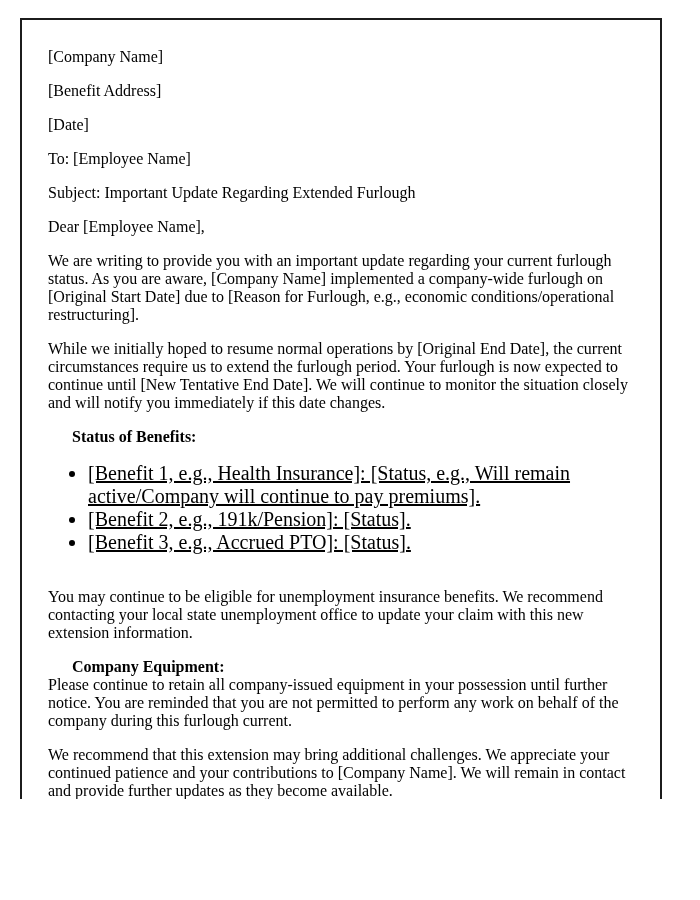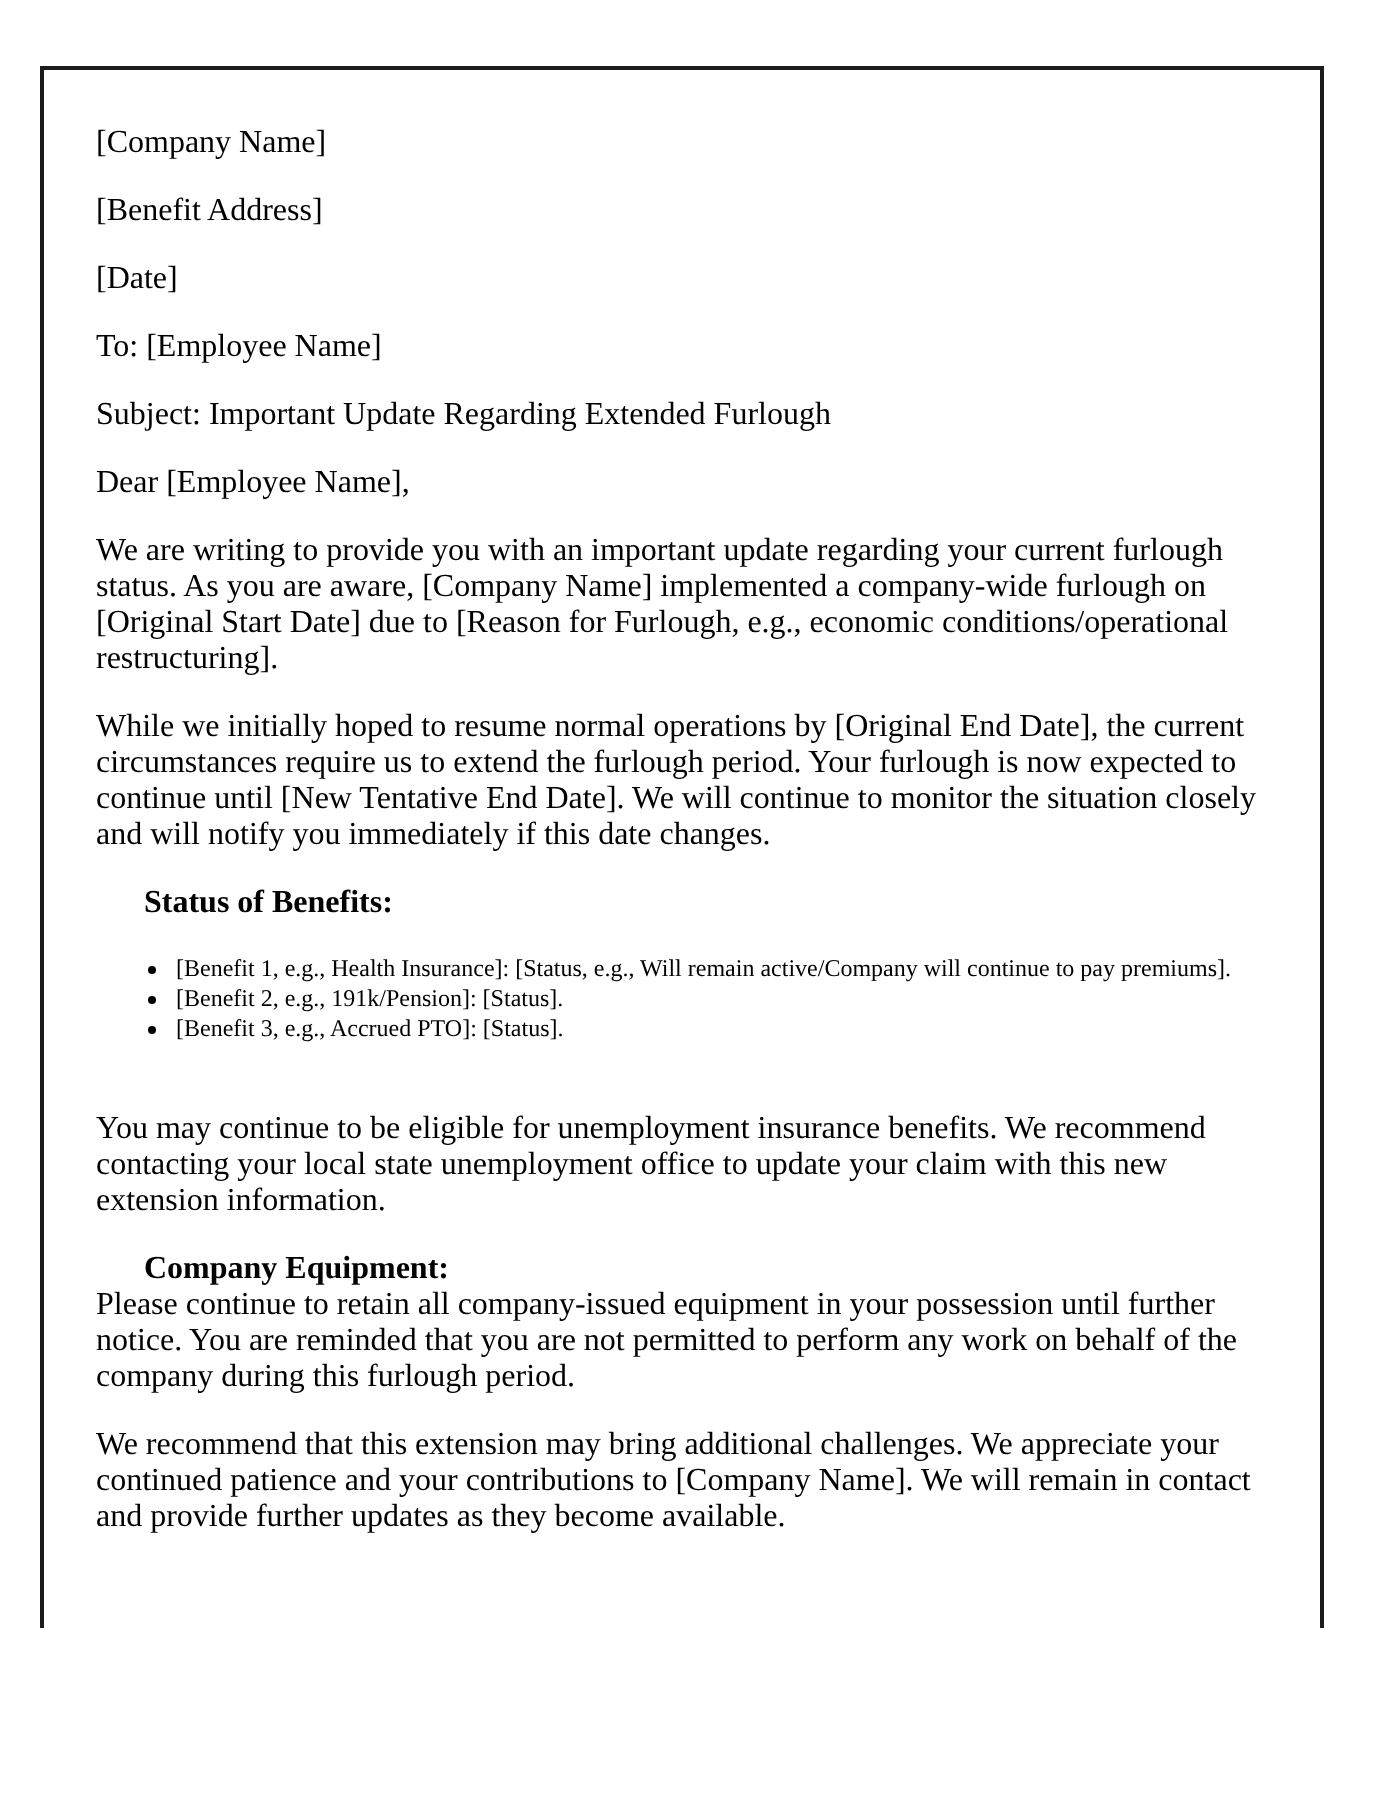--- a/index.html
+++ b/index.html
@@ -10,39 +10,40 @@
   body {
     width: 700px;
     height: 900px;
     position: relative;
     font-family: "Liberation Serif", "DejaVu Serif", serif;
     color: #000000;
   }
   .letter-box {
     position: absolute;
     left: 20px;
-    top: 33px;
+    top: 18px;
     width: 642px;
     height: 781px;
     box-sizing: border-box;
     border: 2px solid #1c1c1c;
     border-bottom: none;
     padding: 12px 26px 0 26px;
     overflow: hidden;
     background: #ffffff;
   }
   .letter-box p {
     font-size: 16px;
     line-height: normal;
     margin: 16px 0;
   }
   .letter-box ul {
-    font-size: 12px;
+    font-size: 20px;
     margin: 16px 0;
     padding-left: 40px;
+    text-decoration: underline;
   }
   .letter-box li {
     margin: 0;
   }
   .section-heading {
     font-weight: bold;
     margin-left: 24px;
   }
 </style>
 </head>
@@ -76,18 +77,18 @@
     <li>[Benefit 3, e.g., Accrued PTO]: [Status].</li>
   </ul>
 
   <p>
     <br>
     <span>You may continue to be eligible for unemployment insurance benefits. We recommend contacting your local state unemployment office to update your claim with this new extension information.</span>
   </p>
 
   <p>
     <strong class="section-heading">Company Equipment:</strong><br>
-    <span>Please continue to retain all company-issued equipment in your possession until further notice. You are reminded that you are not permitted to perform any work on behalf of the company during this furlough period.</span>
+    <span>Please continue to retain all company-issued equipment in your possession until further notice. You are reminded that you are not permitted to perform any work on behalf of the company during this furlough current.</span>
   </p>
 
   <p>We recommend that this extension may bring additional challenges. We appreciate your continued patience and your contributions to [Company Name]. We will remain in contact and provide further updates as they become available.</p>
 
 </div>
 
 </body></html>

